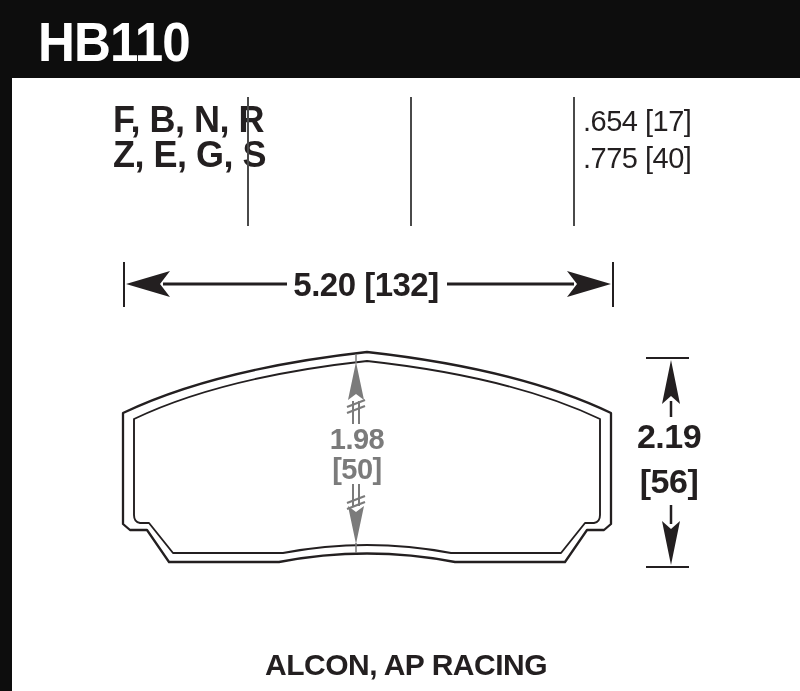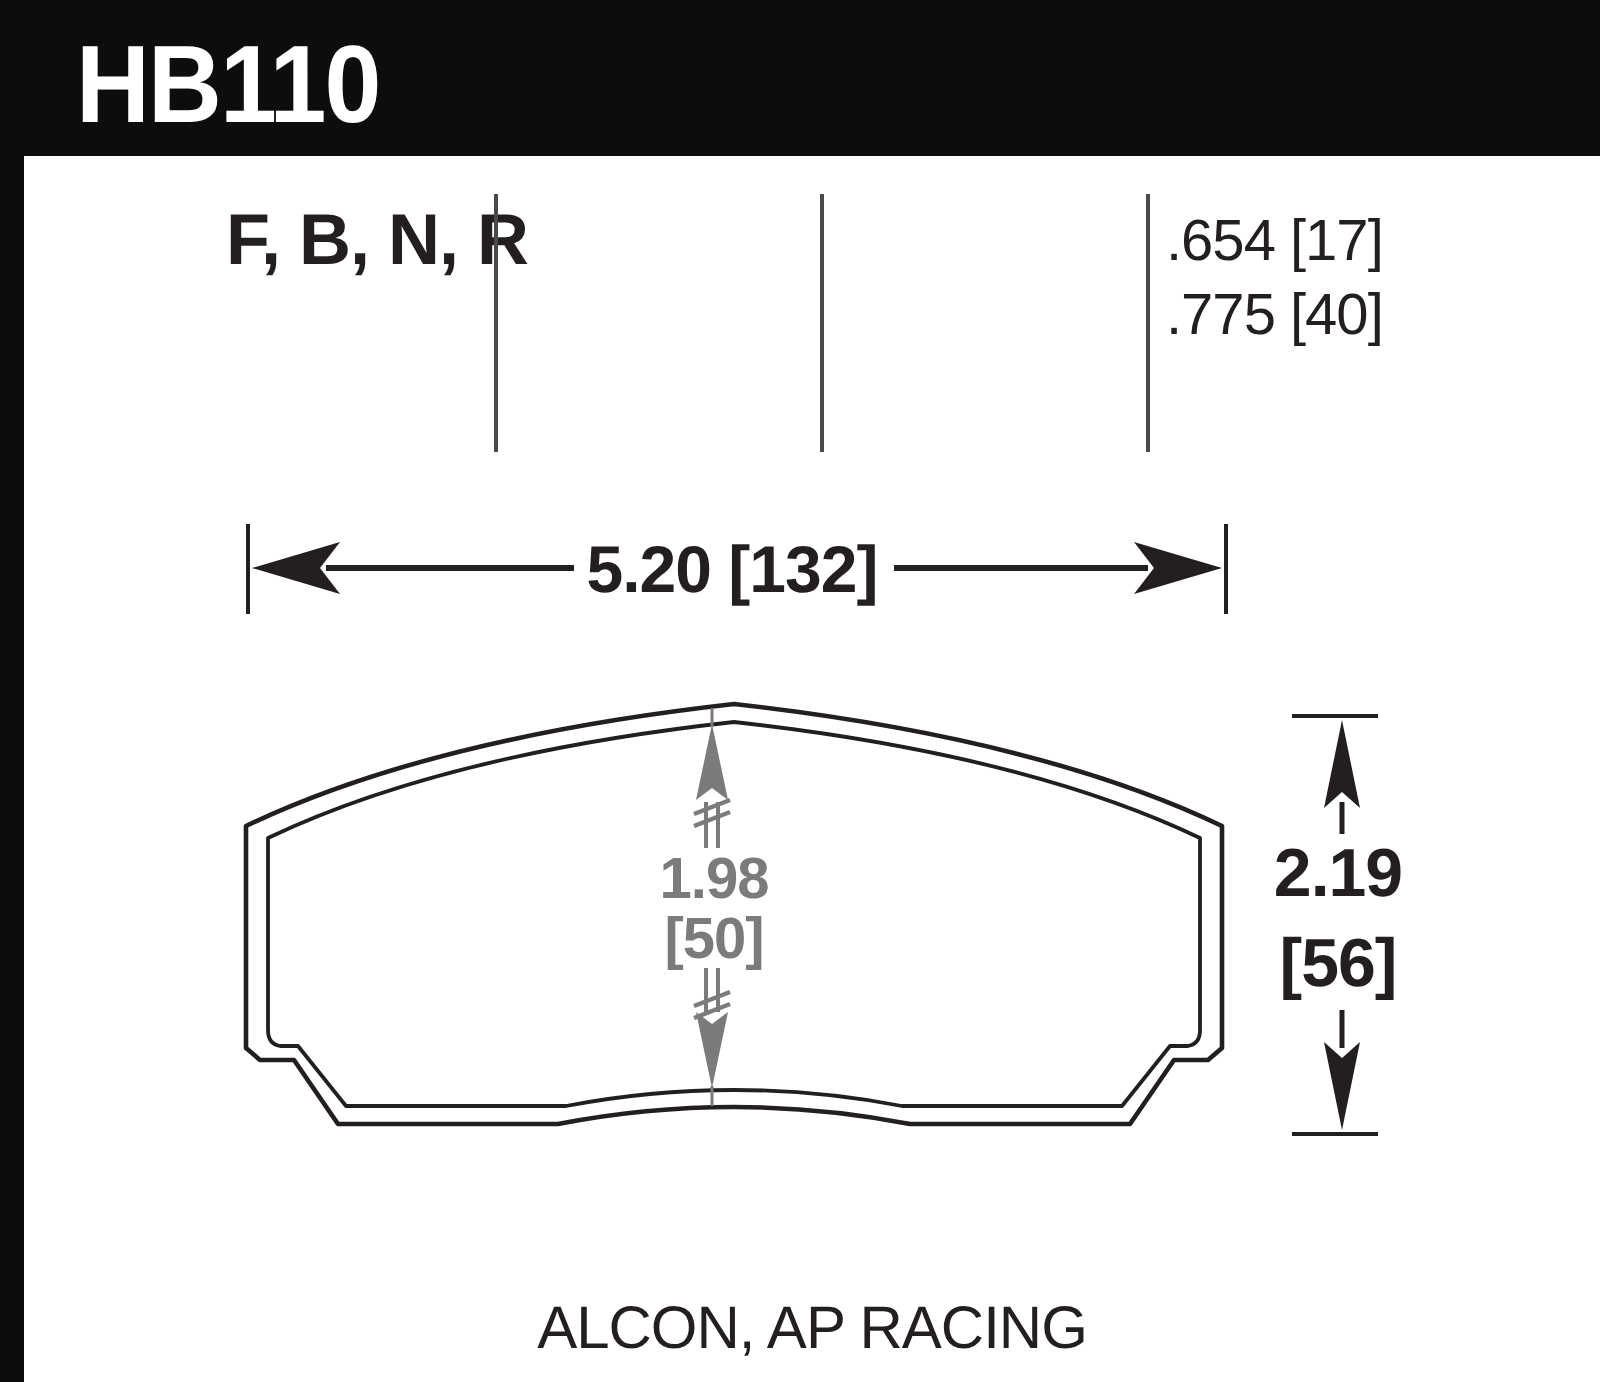--- a/index.html
+++ b/index.html
@@ -29,35 +29,36 @@
 
   
   svg.drawing{position:absolute;left:0;top:0;}
   svg.drawing text{font-family:"Liberation Sans", sans-serif;font-weight:bold;}
   .dim-black{fill:#231f20;}
   .dim-gray{fill:#7b7b7b;}
 
   
   .applications{
     position:absolute;left:12px;right:0;top:648px;text-align:center;font-size:30px;
-    font-weight:normal;letter-spacing:-0.5px;
+    font-weight:bold;letter-spacing:-0.5px;
   }
 </style>
 </head>
 <body>
 
 <div class="canvas">
 
   <div class="header-bar">
     <div class="part-number">HB110</div>
   </div>
   <div class="left-strip"></div>
 
   <div class="compound-list">
     <div>F, B, N, R</div>
+    <div>Z, E, G, S</div>
   </div>
   <div class="divider d1"></div>
   <div class="divider d2"></div>
   <div class="divider d3"></div>
   <div class="thickness-list">
     <div>.654 [17]</div>
     <div>.775 [40]</div>
   </div>
 
   <svg class="drawing" width="800" height="691" viewBox="0 0 800 691">

